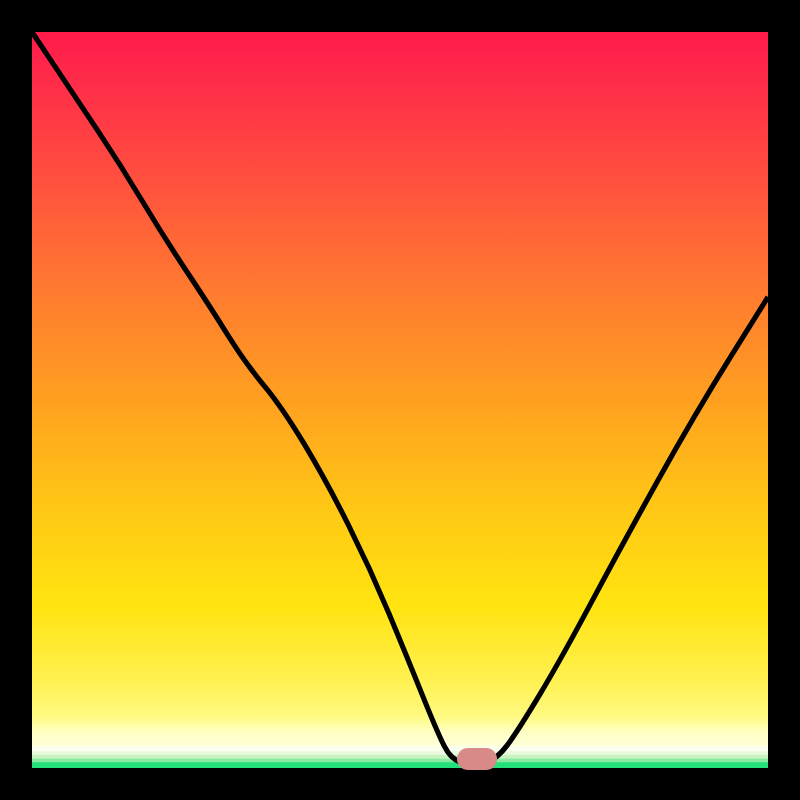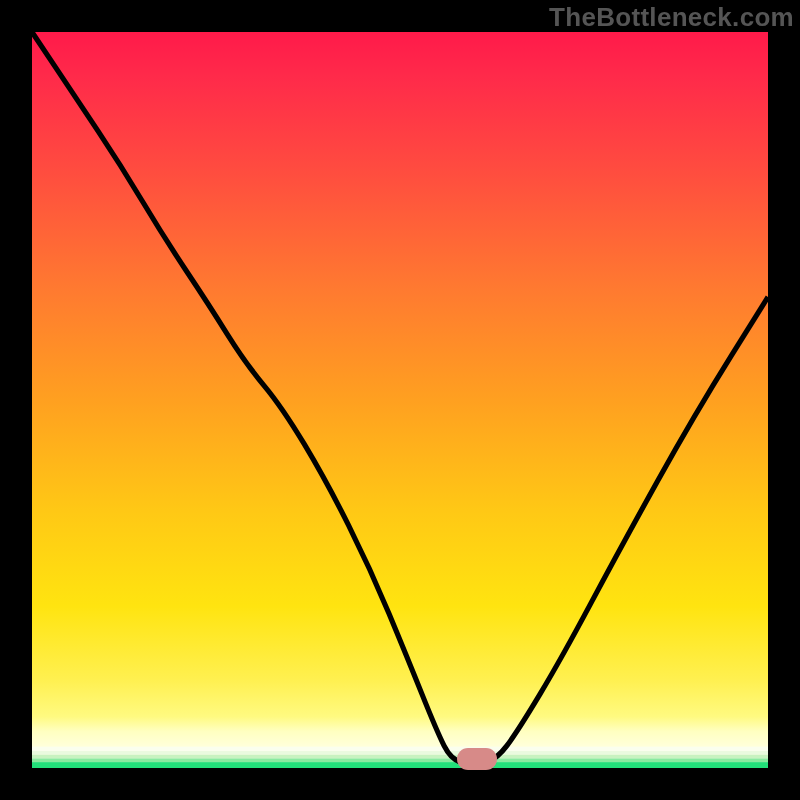--- a/index.html
+++ b/index.html
@@ -84,15 +84,14 @@
     <svg class="layer-curve" viewBox="0 0 1000 1000" preserveAspectRatio="none">
       <path id="curve-path" fill="none" stroke="#000" stroke-width="7" stroke-linejoin="round" d="M 0 0 Q 0 0 30 45 Q 60 90 90 135 Q 120 180 150 230 Q 180 280 210 325 Q 240 370 265 410 Q 290 450 315 480 Q 340 510 370 560 Q 400 610 430 670 Q 460 730 485 790 Q 510 850 530 900 Q 550 950 560 970 Q 570 990 585 992.5 Q 600 995 615 992.5 Q 630 990 645 970 Q 660 950 690 900 Q 720 850 760 775 Q 800 700 850 610 Q 900 520 950 440 T 1000 360"></path>
     </svg>
 
     <div class="marker-pos" id="marker-el" style="left: 60.5%; top: 98.8%;">
       <div class="marker-shape"></div>
     </div>
 
   </div>
 
-  <div class="brand">TheBottleneck.com</div>
 
 </div>
 
 </body></html>

